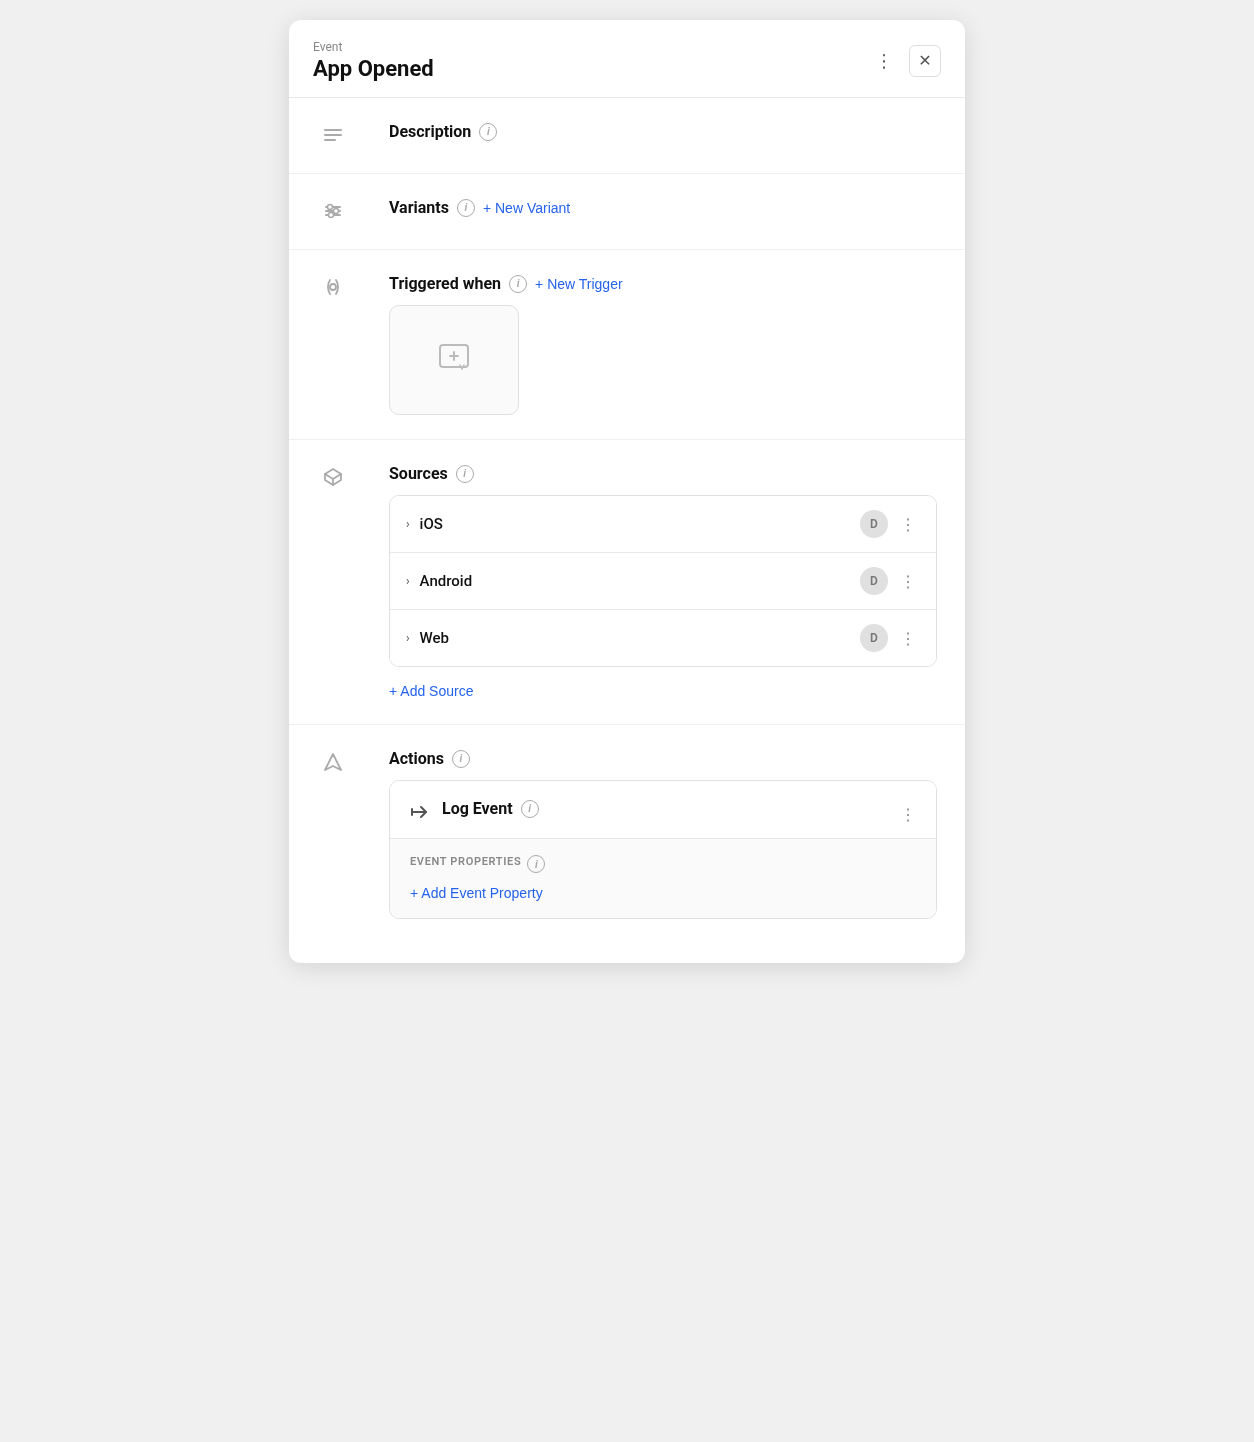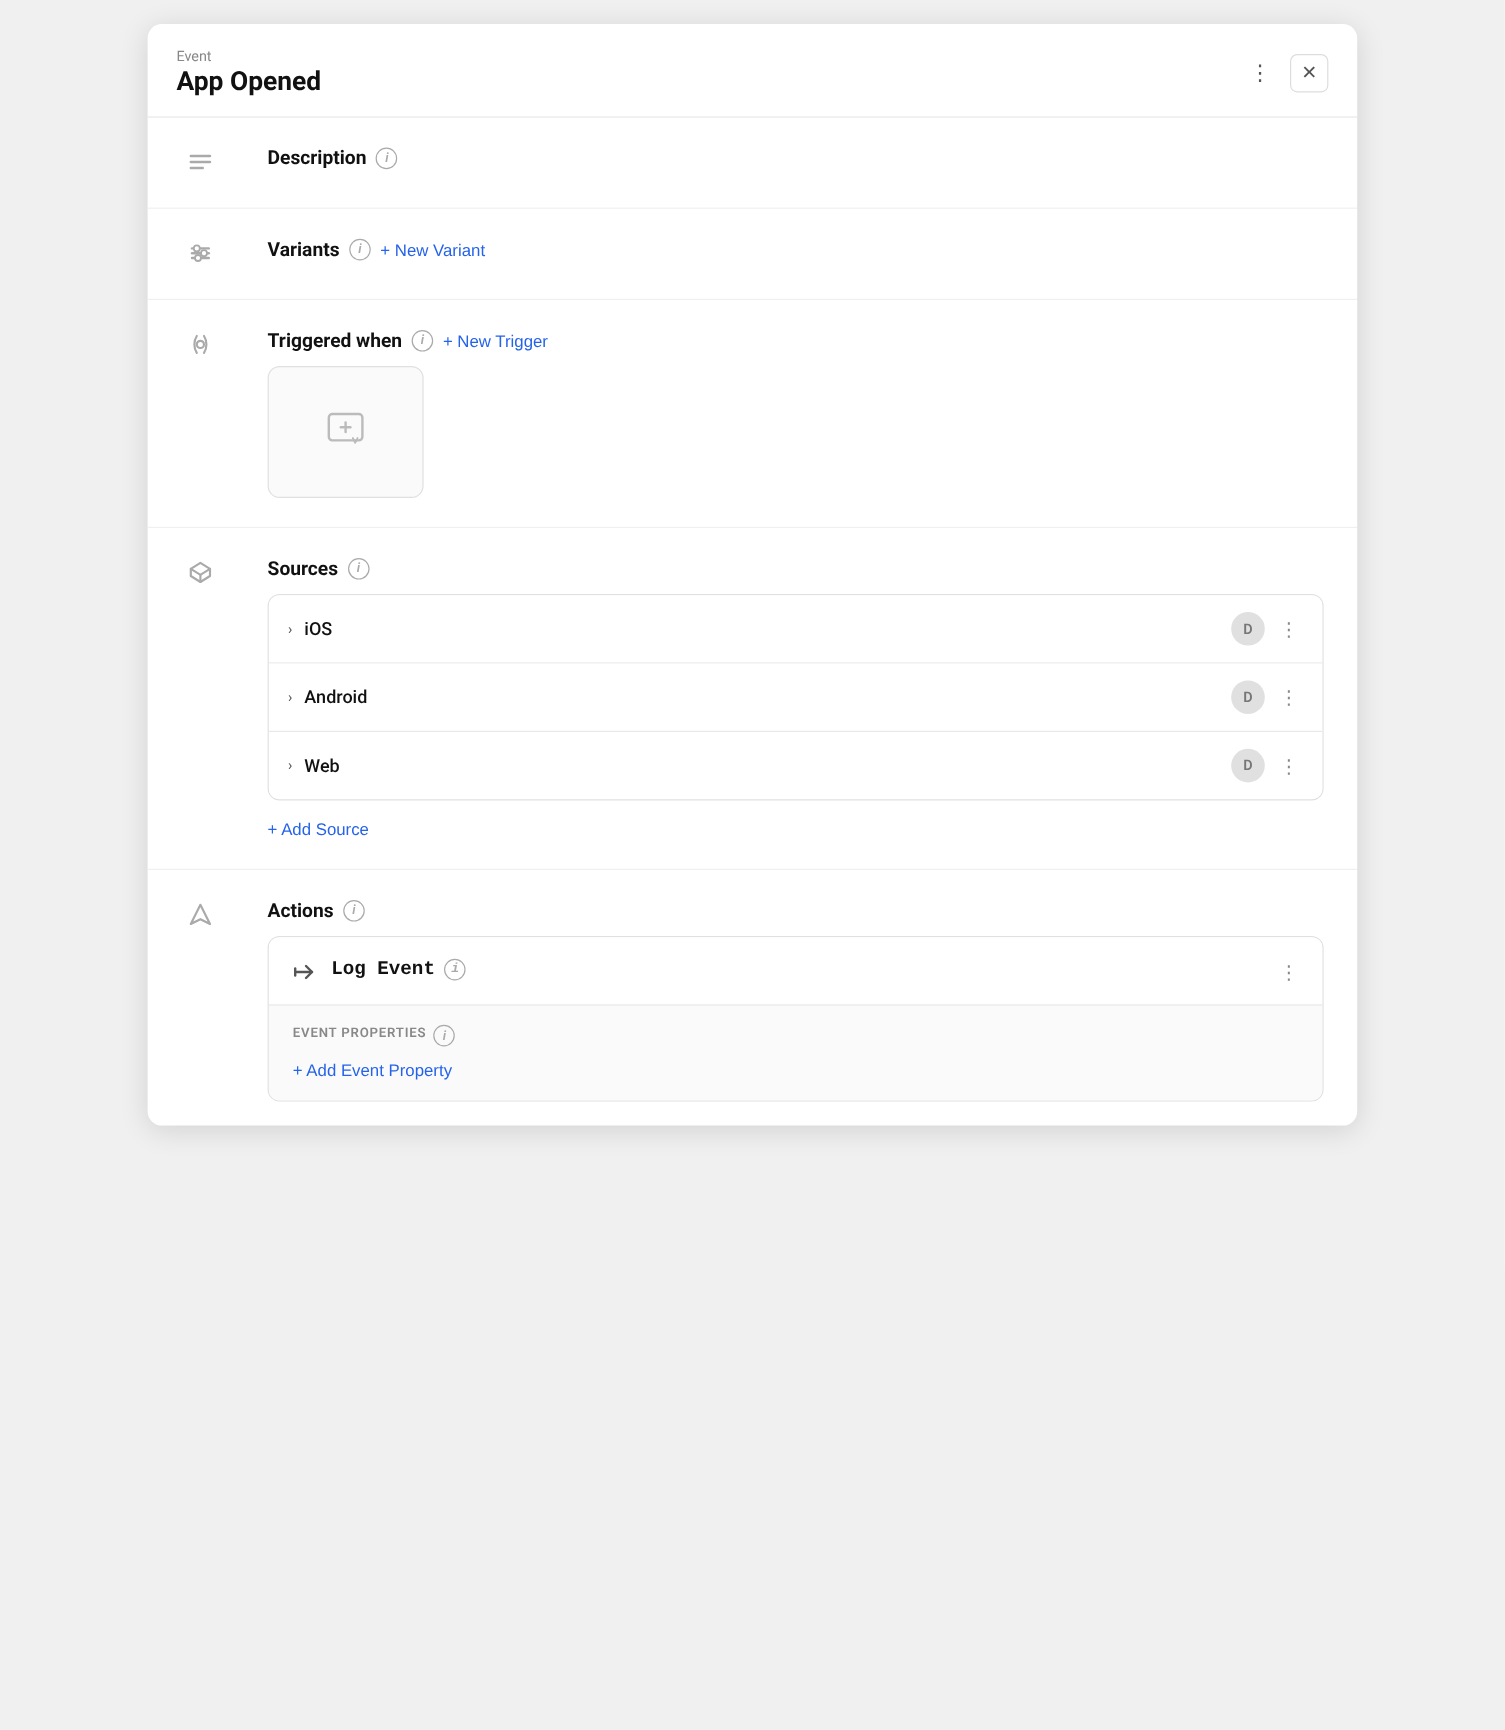--- a/index.html
+++ b/index.html
@@ -7,21 +7,21 @@
       font-family: -apple-system, BlinkMacSystemFont, 'Segoe UI', Roboto, sans-serif;
       background: #f0f0f0;
       display: flex;
       justify-content: center;
       align-items: flex-start;
       min-height: 100vh;
       padding: 20px;
     }
     .panel {
       background: #ffffff;
-      width: 1008px;
+      width: 676px;
       border-radius: 12px;
       box-shadow: 0 4px 24px rgba(0,0,0,0.12);
       overflow: hidden;
     }
     .header {
       padding: 20px 24px 16px;
       border-bottom: 1px solid #e8e8e8;
       display: flex;
       justify-content: space-between;
       align-items: center;
@@ -192,24 +192,23 @@
       padding: 2px 4px;
     }
     .actions-card {
       border: 1px solid #e0e0e0;
       border-radius: 10px;
       overflow: hidden;
       margin-top: 12px;
     }
     .action-header {
       display: flex;
-      align-items: center;
+      align-items: flex-end;
       padding: 18px 20px 14px;
       background: #fff;
-      font-family: Liberation Mono, monospace;
     }
     .action-arrow-icon {
       color: #555;
       margin-right: 12px;
       font-size: 16px;
       margin-top: 2px;
     }
     .action-body {
       flex: 1;
     }
@@ -370,21 +369,21 @@
             <span class="source-chevron">›</span>
             <span class="source-name">Web</span>
             <div class="source-badge">D</div>
             <span class="source-dots">⋮</span>
           </div>
         </div>
         <button class="link-btn">+ Add Source</button>
       </div>
     </div>
 
-    <div class="section" style="border-bottom: none; padding-bottom: 20px;">
+    <div class="section" style="border-bottom: none; padding-bottom: 44px;">
       <div class="section-icon">
         <svg width="22" height="22" viewBox="0 0 22 22" fill="none">
           <polygon points="11,3 3,19 11,15 19,19" stroke="#aaa" stroke-width="1.8" stroke-linejoin="round" fill="none"></polygon>
         </svg>
       </div>
       <div class="section-body">
         <div class="section-title-row">
           <span class="section-title">Actions</span>
           <span class="info-icon">i</span>
         </div>

